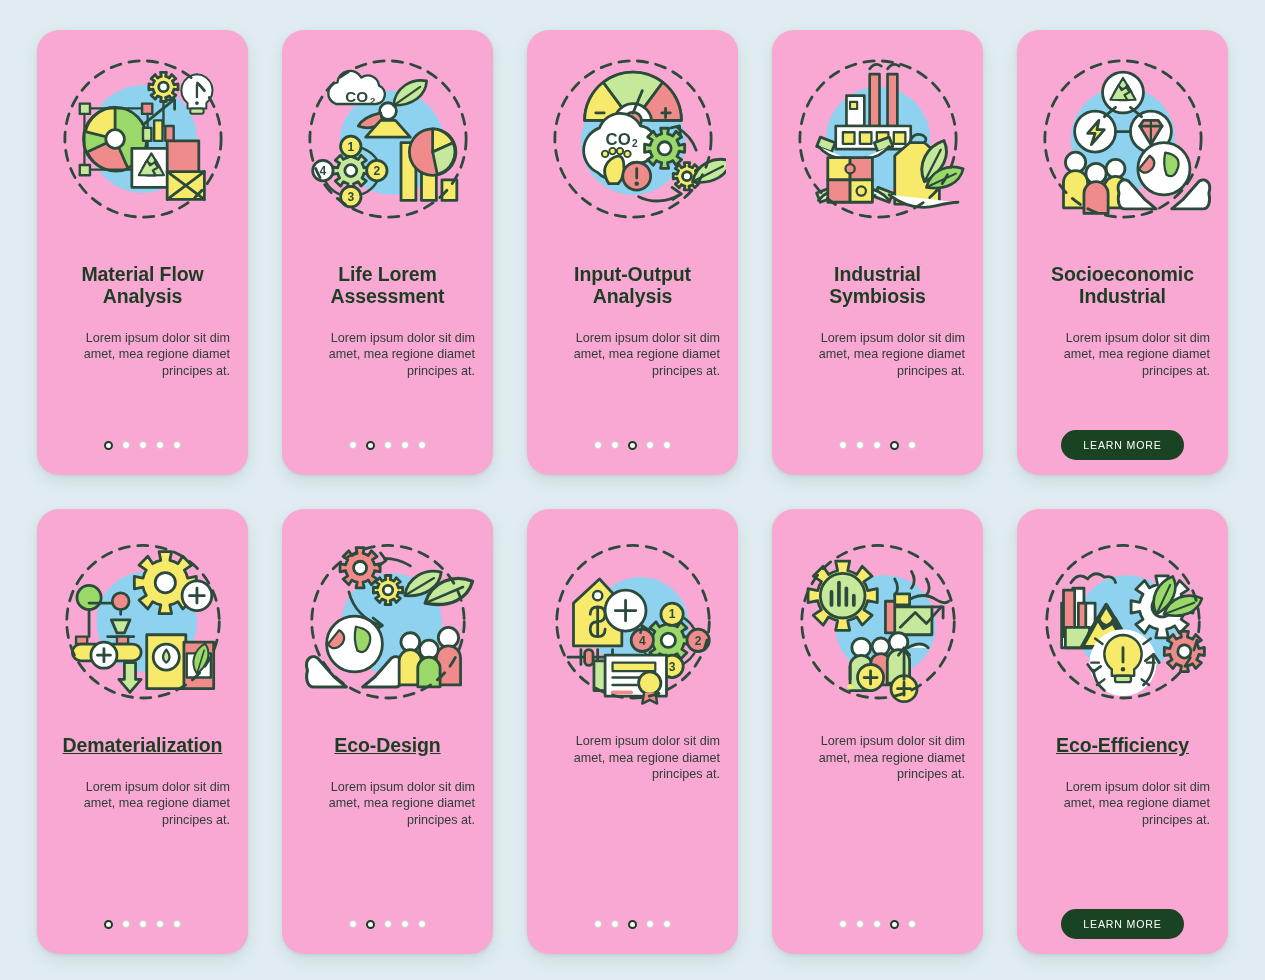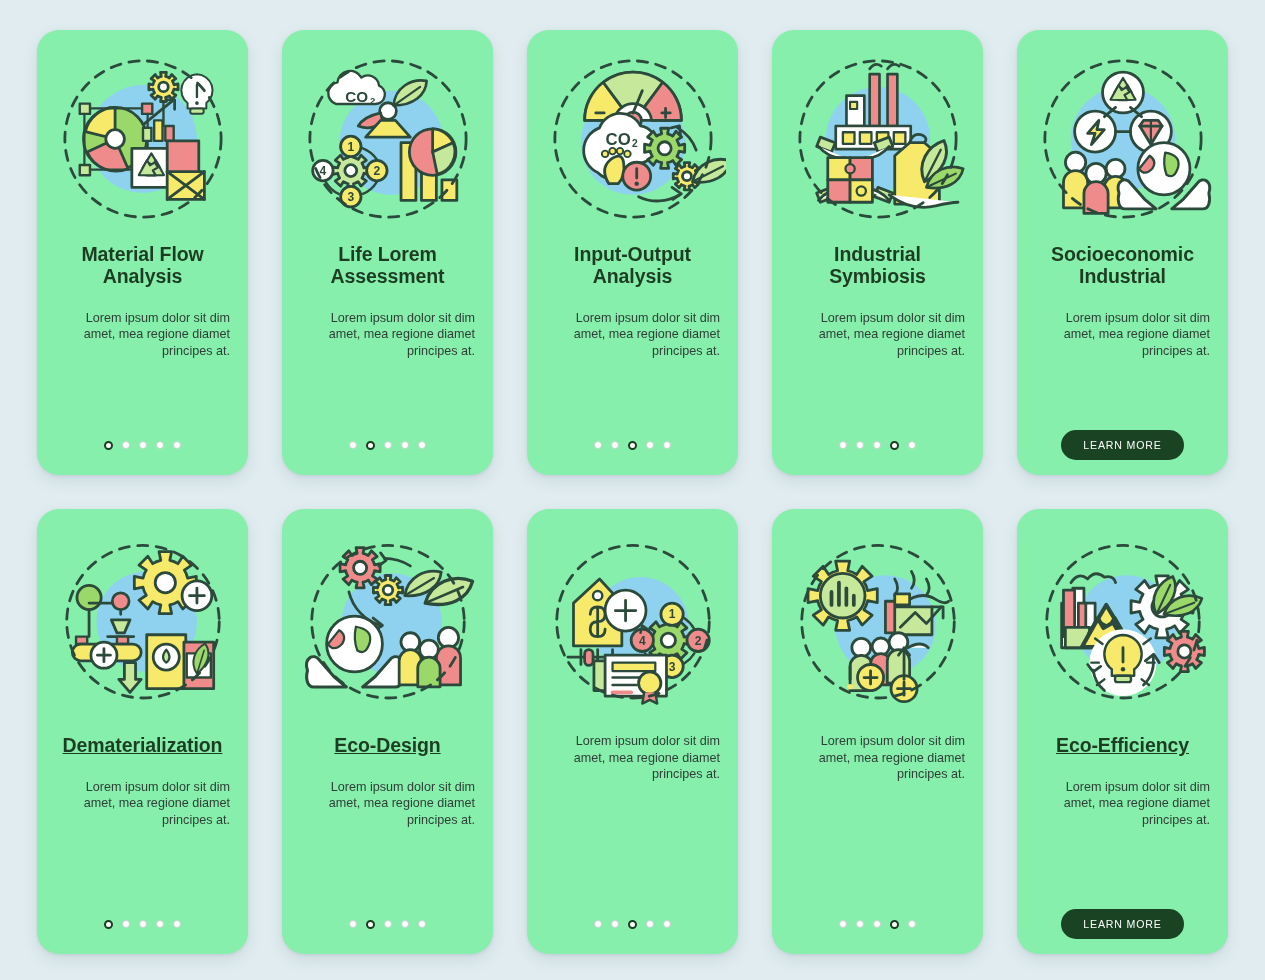--- a/index.html
+++ b/index.html
@@ -14,21 +14,21 @@
     display: grid;
     grid-template-columns: repeat(5, 211px);
     grid-template-rows: repeat(2, 445px);
     column-gap: 34px;
     row-gap: 34px;
     padding: 30px 32px;
     align-content: start;
     justify-content: center;
   }
   .card {
-    background: #86efac;
+    background: #f9a8d4;
     border-radius: 22px;
     box-shadow: 0 6px 14px rgba(120,150,160,0.20), 0 1px 3px rgba(120,150,160,0.18);
     display: flex;
     flex-direction: column;
     align-items: center;
     padding: 6px 12px 0 12px;
     position: relative;
     overflow: hidden;
   }
   .illus {
@@ -37,21 +37,21 @@
     flex: 0 0 auto;
   }
   .illus svg { display:block; width:100%; height:100%; }
   .title {
     font-size: 19.5px;
     font-weight: bold;
     color: #1d3d22;
     text-align: center;
     line-height: 1.12;
     letter-spacing: -0.1px;
-    margin-top: 12px;
+    margin-top: 32px;
     padding: 0 2px;
   }
   .card.row2 .title { margin-top: 24px; text-decoration: underline; }
   .desc {
     font-size: 12.6px;
     color: #2f3e36;
     text-align: right;
     line-height: 1.32;
     margin-top: 22px;
     padding: 0 6px;

